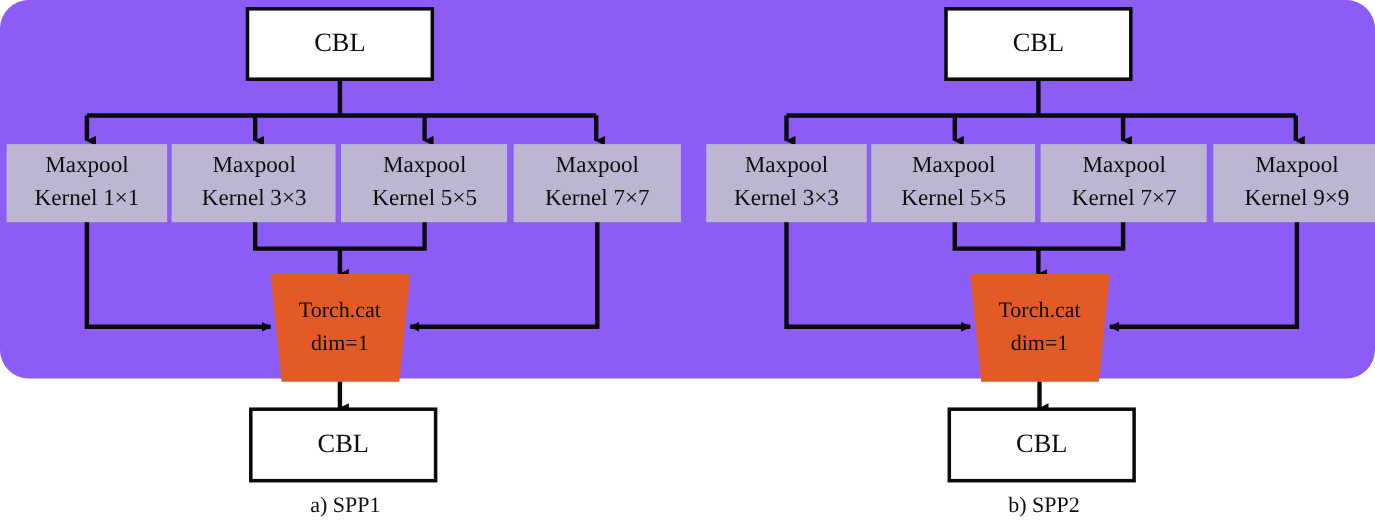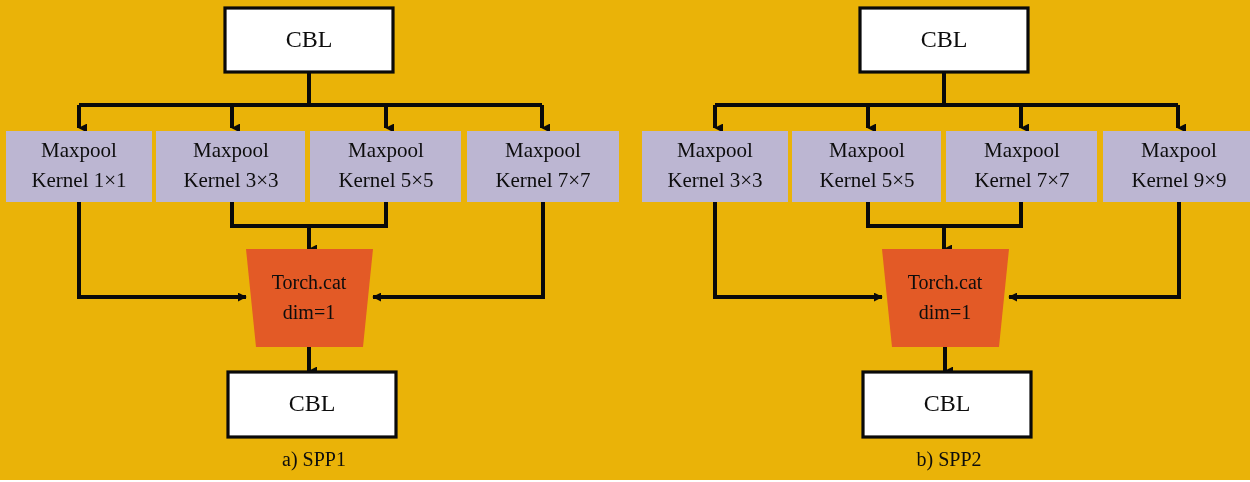--- a/index.html
+++ b/index.html
@@ -9,22 +9,23 @@
   }
   body {
     width: 1250px;
     height: 482px;
     font-family: "Liberation Serif", "DejaVu Serif", serif;
     overflow: hidden;
   }
   #figure-root {
     position: relative;
     width: 1250px;
-    height: 480px;
-    background: #eab308;
+    height: 344px;
+    background: #8b5cf6;
+    border-radius: 26px;
   }
   svg.diagram-svg {
     position: absolute;
     top: 0;
     left: 0;
     width: 1250px;
     height: 482px;
     display: block;
   }
   .node-label {

